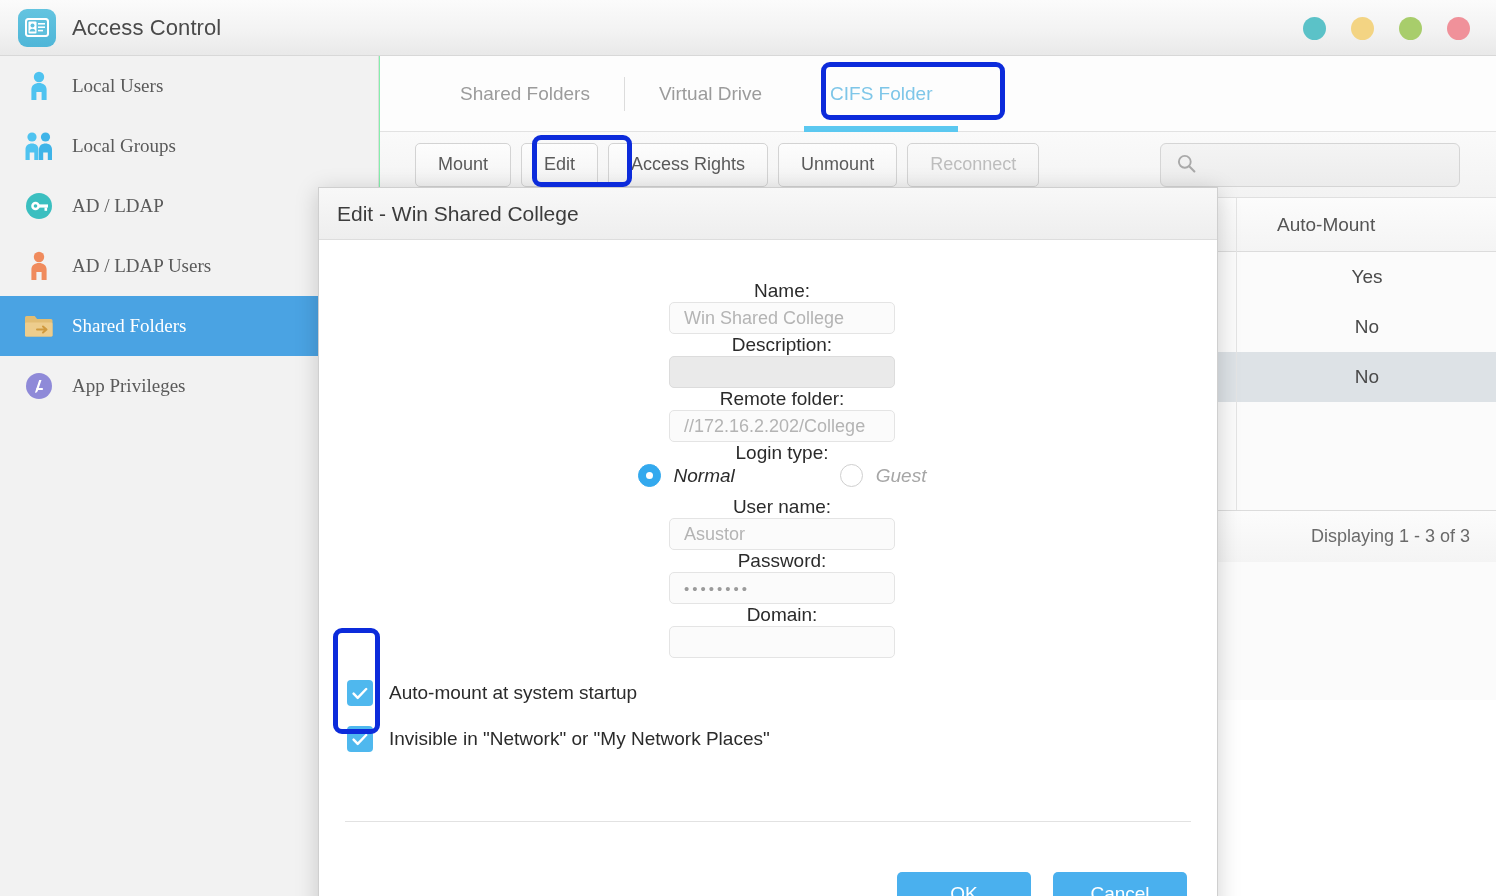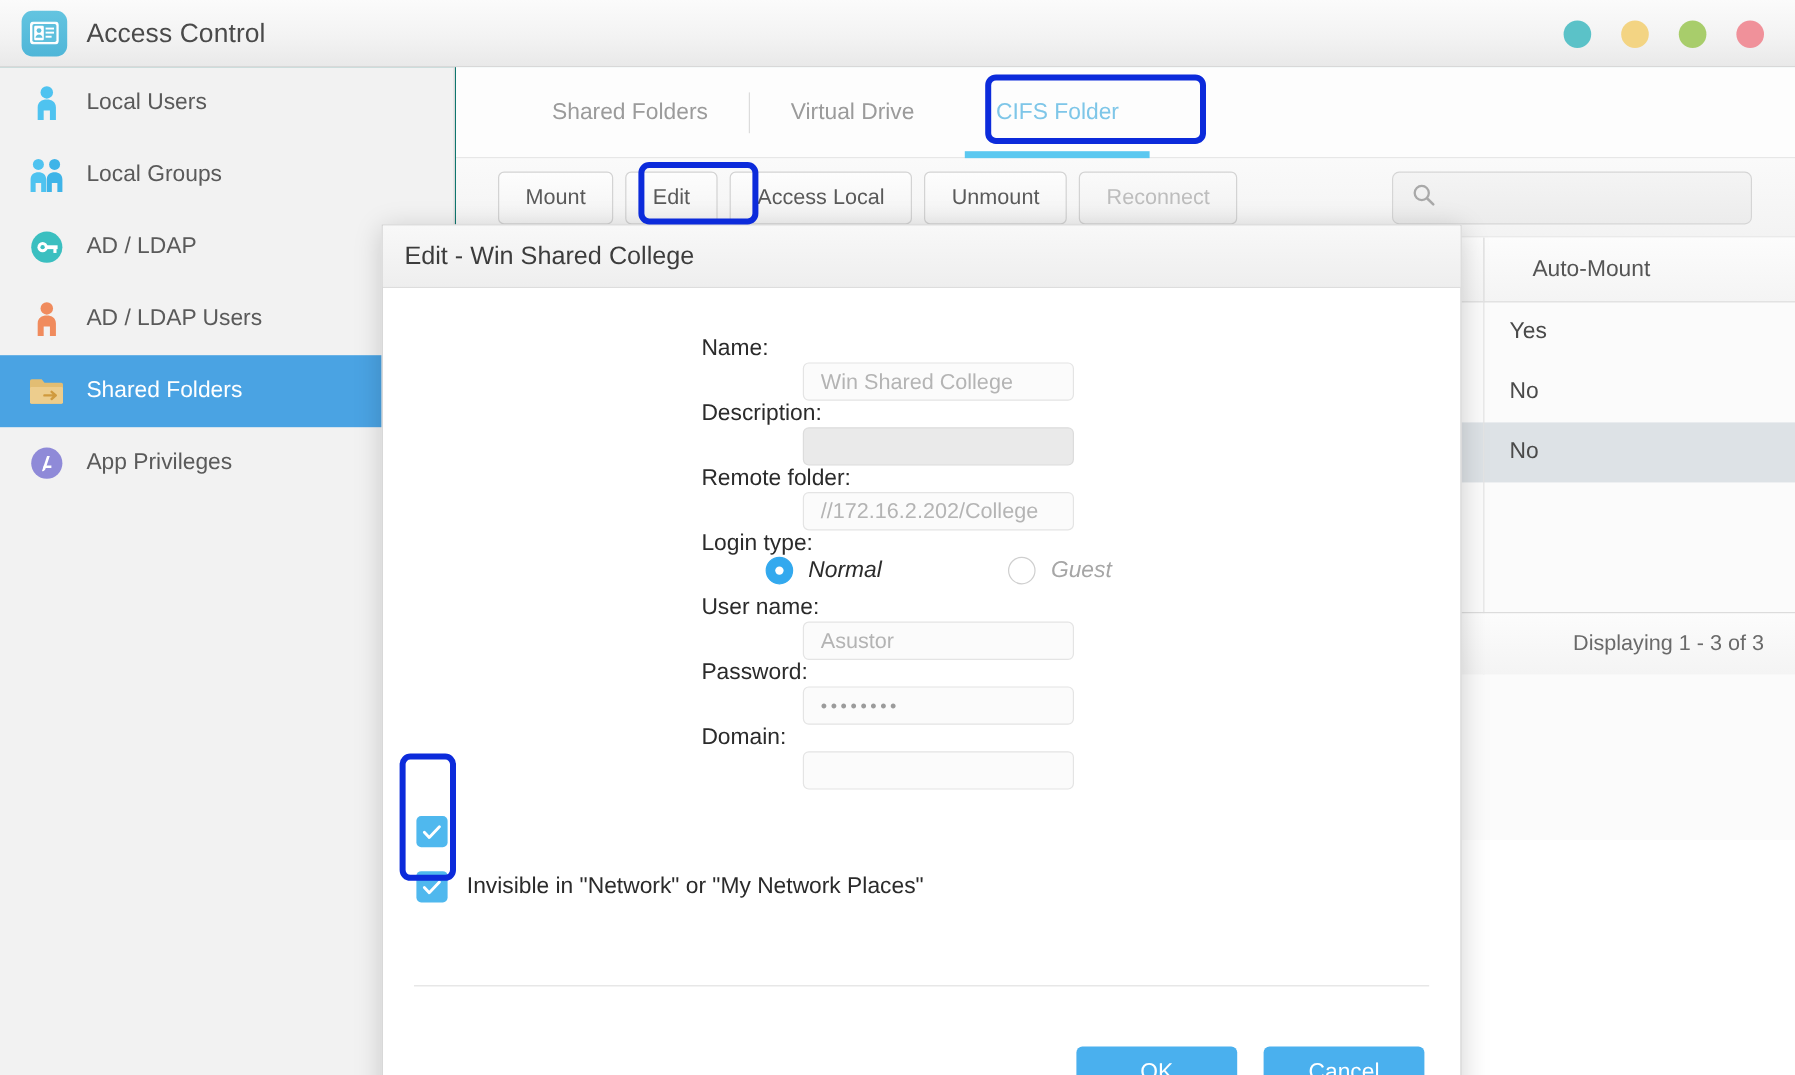--- a/index.html
+++ b/index.html
@@ -5,21 +5,22 @@
   * { box-sizing: border-box; margin: 0; padding: 0; }
   html, body {
     width: 1496px; height: 896px;
     font-family: "Liberation Sans", sans-serif;
     background: #ffffff;
     overflow: hidden;
   }
   #app {
     position: relative;
     width: 1496px; height: 700px;
-    background: #0f766e;
+    background: #86efac;
+    text-align: center;
   }
 
   
   .titlebar {
     position: absolute; left: 0; top: 0; width: 1496px; height: 56px;
     background: linear-gradient(to bottom, #fbfbfb 0%, #f3f3f3 55%, #e9e9e9 100%);
     border-bottom: 1px solid #d8d8d8;
     display: flex; align-items: center;
   }
   .app-icon {
@@ -34,21 +35,21 @@
   }
   .win-buttons {
     position: absolute; right: 26px; top: 17px;
     display: flex; gap: 25px; align-items: center;
   }
   .win-dot { width: 23px; height: 23px; border-radius: 50%; }
 
   
   .sidebar {
     position: absolute; left: 0; top: 56px; width: 379px; height: 840px;
-    background: #f2f2f2; border-right: 1px solid #dcdcdc;
+    background: #f2f2f2; border-right: 1px solid #dcdcdc; font-family: Liberation Serif, serif;
   }
   .side-item {
     height: 60px; display: flex; align-items: center; padding-left: 22px;
     font-size: 19px; color: #5a5a5a;
   }
   .side-item.selected { background: #4aa3e3; color: #ffffff; }
   .side-ico {
     width: 34px; height: 34px; margin-right: 16px; flex: none;
     display: flex; align-items: center; justify-content: center;
   }
@@ -305,21 +306,21 @@
     </div>
 
     <div class="toolbar">
       <div class="tb-btn">
         <span>Mount</span>
       </div>
       <div class="tb-btn">
         <span>Edit</span>
       </div>
       <div class="tb-btn">
-        <span>Access Local</span>
+        <span>Access Rights</span>
       </div>
       <div class="tb-btn">
         <span>Unmount</span>
       </div>
       <div class="tb-btn disabled">
         <span>Reconnect</span>
       </div>
 
       <div class="search-box">
         <span>
@@ -423,20 +424,21 @@
         </div>
       </div>
 
       <div class="check-rows">
         <div class="crow">
           <span class="cbox">
             <svg width="16" height="13" viewBox="0 0 16 13">
               <path d="M1.6 6.6l4.1 4.3L14.2 2" fill="none" stroke="#ffffff" stroke-width="2.4" stroke-linecap="round" stroke-linejoin="round"></path>
             </svg>
           </span>
+          <span class="clabel">Auto-mount at system startup</span>
         </div>
         <div class="crow">
           <span class="cbox">
             <svg width="16" height="13" viewBox="0 0 16 13">
               <path d="M1.6 6.6l4.1 4.3L14.2 2" fill="none" stroke="#ffffff" stroke-width="2.4" stroke-linecap="round" stroke-linejoin="round"></path>
             </svg>
           </span>
           <span class="clabel">Invisible in "Network" or "My Network Places"</span>
         </div>
       </div>

